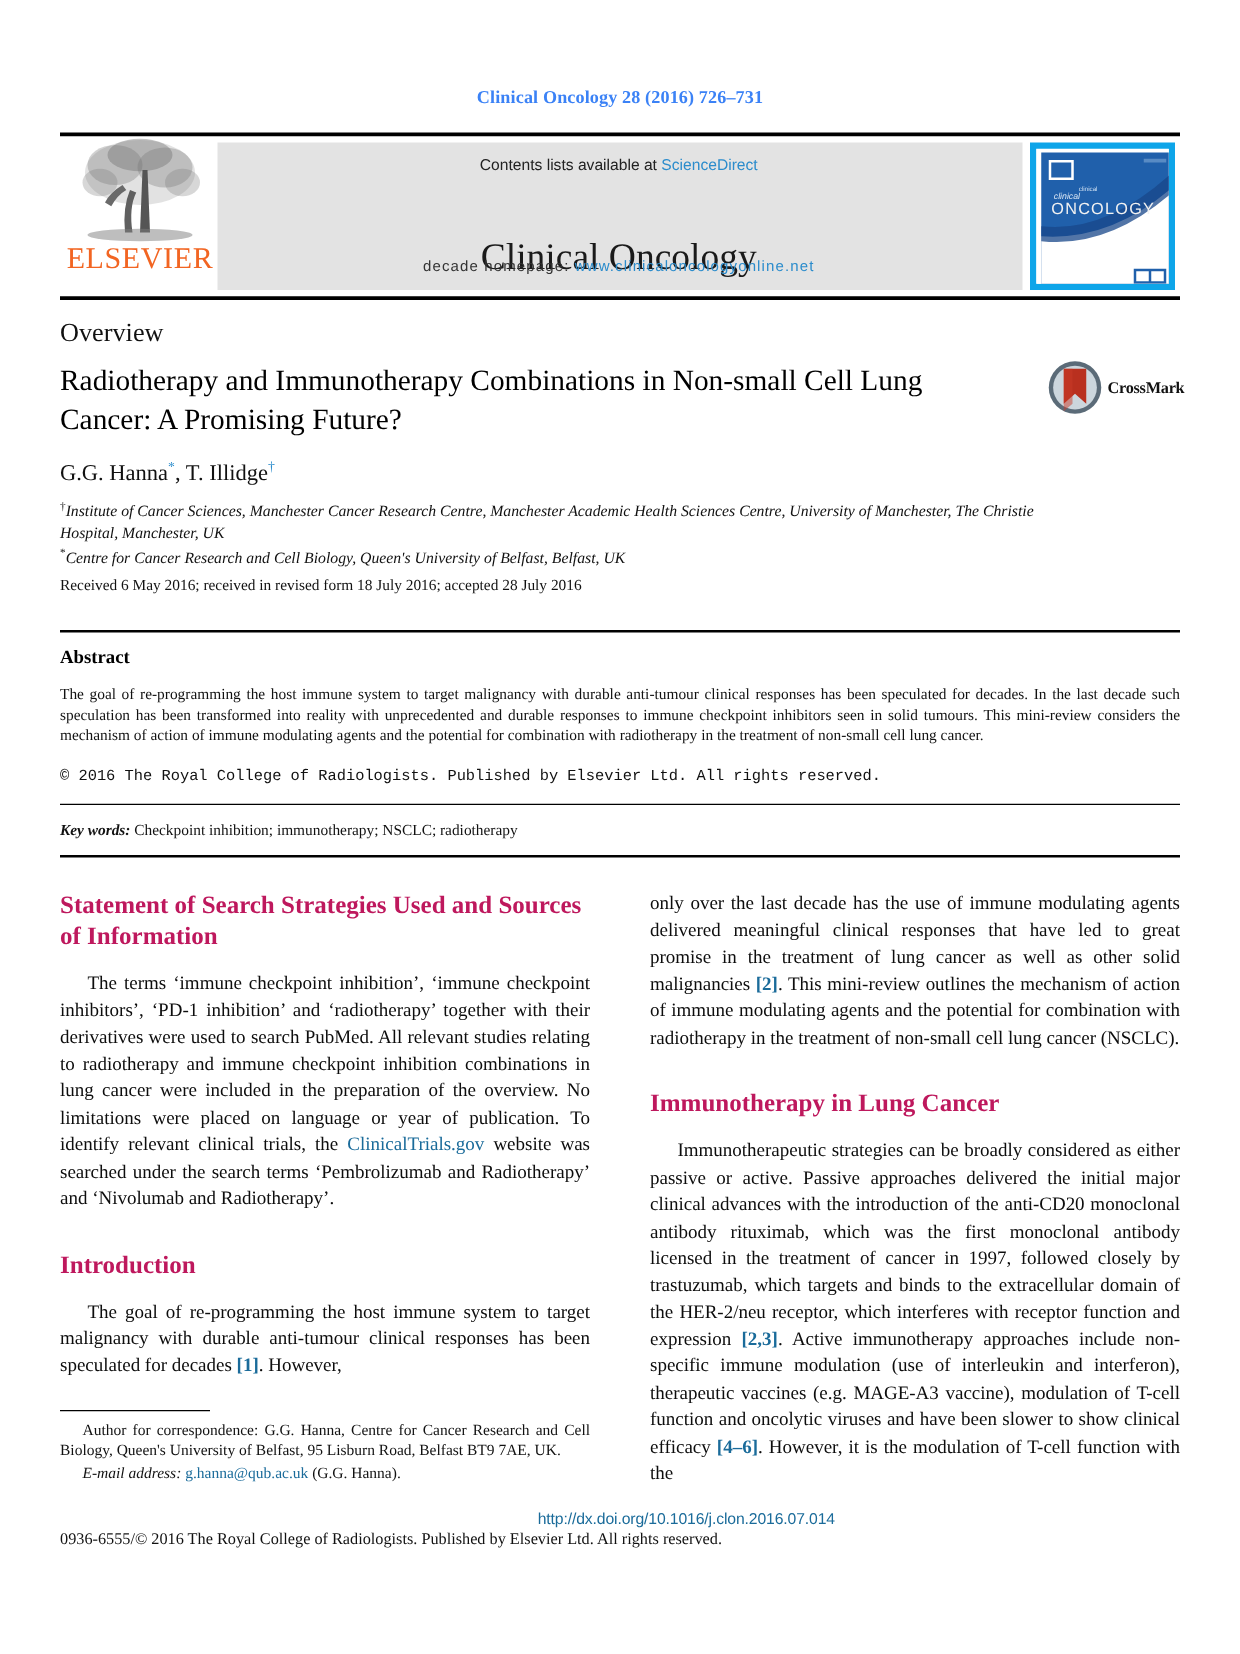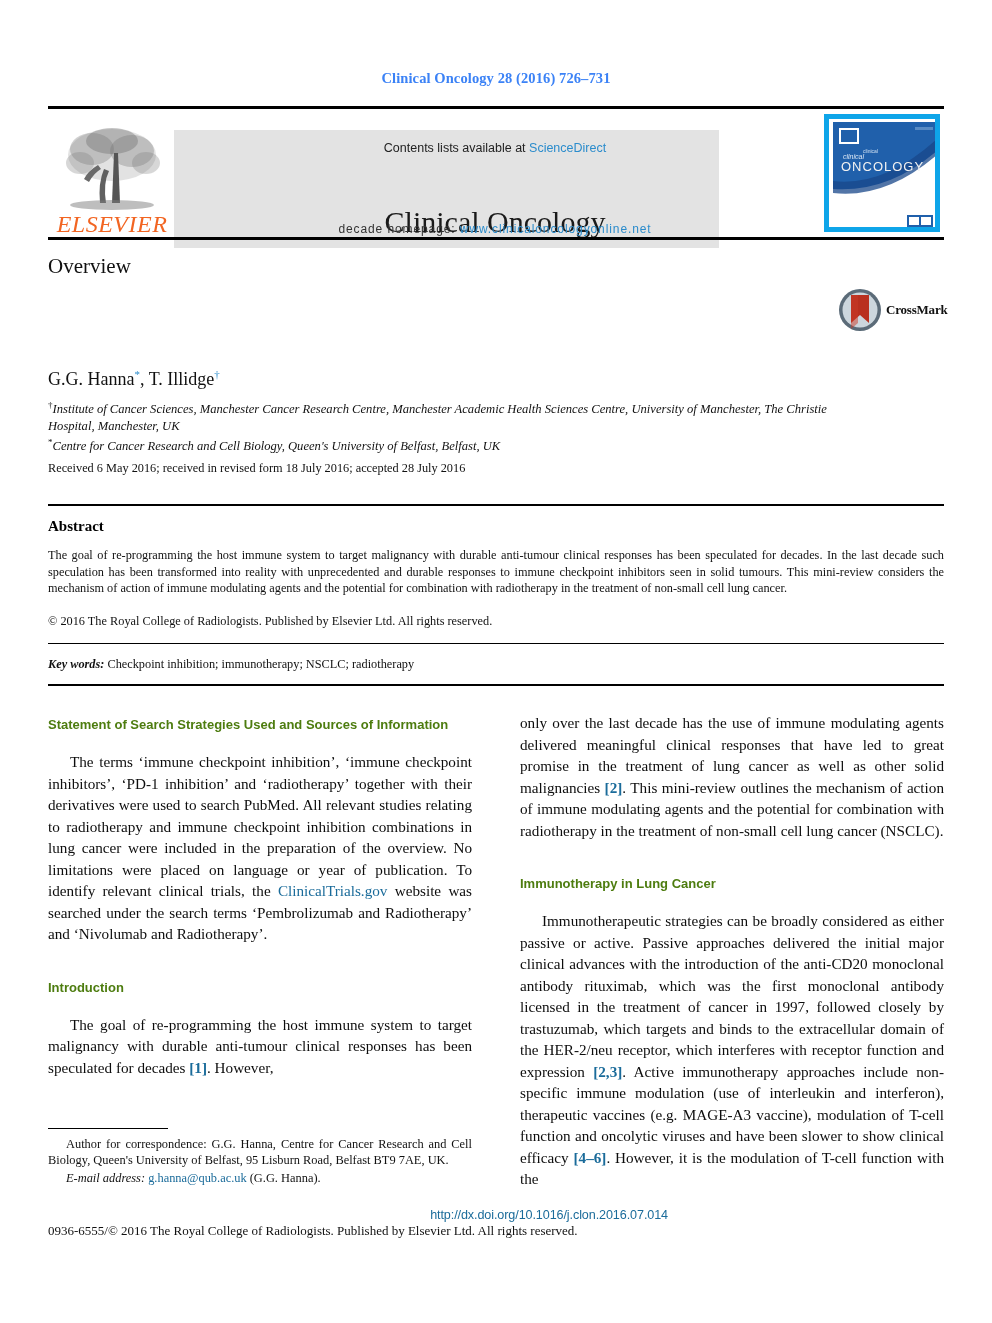--- a/index.html
+++ b/index.html
@@ -53,46 +53,45 @@
   .masthead-rule-bottom {
     position: absolute;
     left: 0; top: 131px;
     width: 896px;
     height: 3px;
     background: #000;
   }
   .elsevier-logo {
     position: absolute;
     left: 4px;
-    top: 17px;
+    top: 0;
     width: 120px;
     height: 118px;
-    font-style: italic;
   }
   .elsevier-tree {
     position: absolute;
     left: 8px; top: 2px;
     width: 104px; height: 88px;
   }
   .elsevier-word {
     position: absolute;
     left: 0; top: 88px;
     width: 120px;
     text-align: center;
     font-family: "Liberation Serif", serif;
     font-size: 24px;
     letter-spacing: 0.5px;
     color: #F26522;
     font-weight: normal;
   }
   .grey-band {
     position: absolute;
     left: 126px;
-    top: 24px;
-    width: 545px;
+    top: 8px;
+    width: 644px;
     height: 118px;
     background: #e3e3e3;
   }
   .contents-line {
     position: absolute;
     left: 0; top: 11px;
     width: 642px;
     text-align: center;
     font-family: "Liberation Sans", sans-serif;
     font-size: 12.5px;
@@ -241,21 +240,21 @@
     font-size: 12.3px;
     line-height: 16.6px;
     text-align: justify;
     color: #111;
   }
   .abstract-copyright {
     position: absolute;
     left: 48px;
     top: 614px;
     width: 896px;
-    font-family: Liberation Serif, serif;
+    font-family: Liberation Mono, monospace;
     font-size: 12.3px;
     color: #111;
   }
   .rule-keywords-top {
     position: absolute;
     left: 48px;
     top: 643px;
     width: 896px;
     height: 1px;
     background: #000;
@@ -284,25 +283,25 @@
   
   .col {
     position: absolute;
     top: 712px;
     width: 424px;
   }
   .col-left { left: 48px; }
   .col-right { left: 520px; }
 
   .sec-heading {
-    font-family: Liberation Sans, sans-serif;
+    font-family: Liberation Serif, serif;
     font-weight: bold;
-    font-size: 13px;
+    font-size: 20px;
     line-height: 25px;
-    color: #4d7c0f;
+    color: #be185d;
     margin: 0 0 14px 0;
   }
   .sec-heading.spaced-top {
     margin-top: 30px;
   }
   .para {
     font-family: "Liberation Serif", serif;
     font-size: 15.2px;
     line-height: 21.5px;
     text-align: justify;
@@ -431,20 +430,21 @@
         <rect x="80" y="98" width="10" height="8" fill="#ffffff"></rect>
         <rect x="92" y="98" width="10" height="8" fill="#ffffff"></rect>
         <rect x="86" y="8" width="18" height="3" fill="#7fa8d6" opacity="0.6"></rect>
       </svg>
     </div>
 
     <div class="masthead-rule-bottom"></div>
   </div>
 
   <div class="article-type">Overview</div>
+  <div class="article-title">Radiotherapy and Immunotherapy Combinations in Non-small Cell Lung Cancer: A Promising Future?</div>
 
   <div class="crossmark">
     <svg class="crossmark-badge" viewBox="0 0 44 44">
       <circle cx="22" cy="22" r="21" fill="#5b6b78"></circle>
       <circle cx="22" cy="22" r="17.5" fill="#ccd6dd"></circle>
       <path d="M13 7 h18 v28 l-9 -8 l-9 8 z" fill="#b9301f"></path>
       <path d="M13 7 h7 v28 l-7 6 z" fill="#c93a28" opacity="0.5"></path>
     </svg>
     <div class="crossmark-label">CrossMark</div>
   </div>

